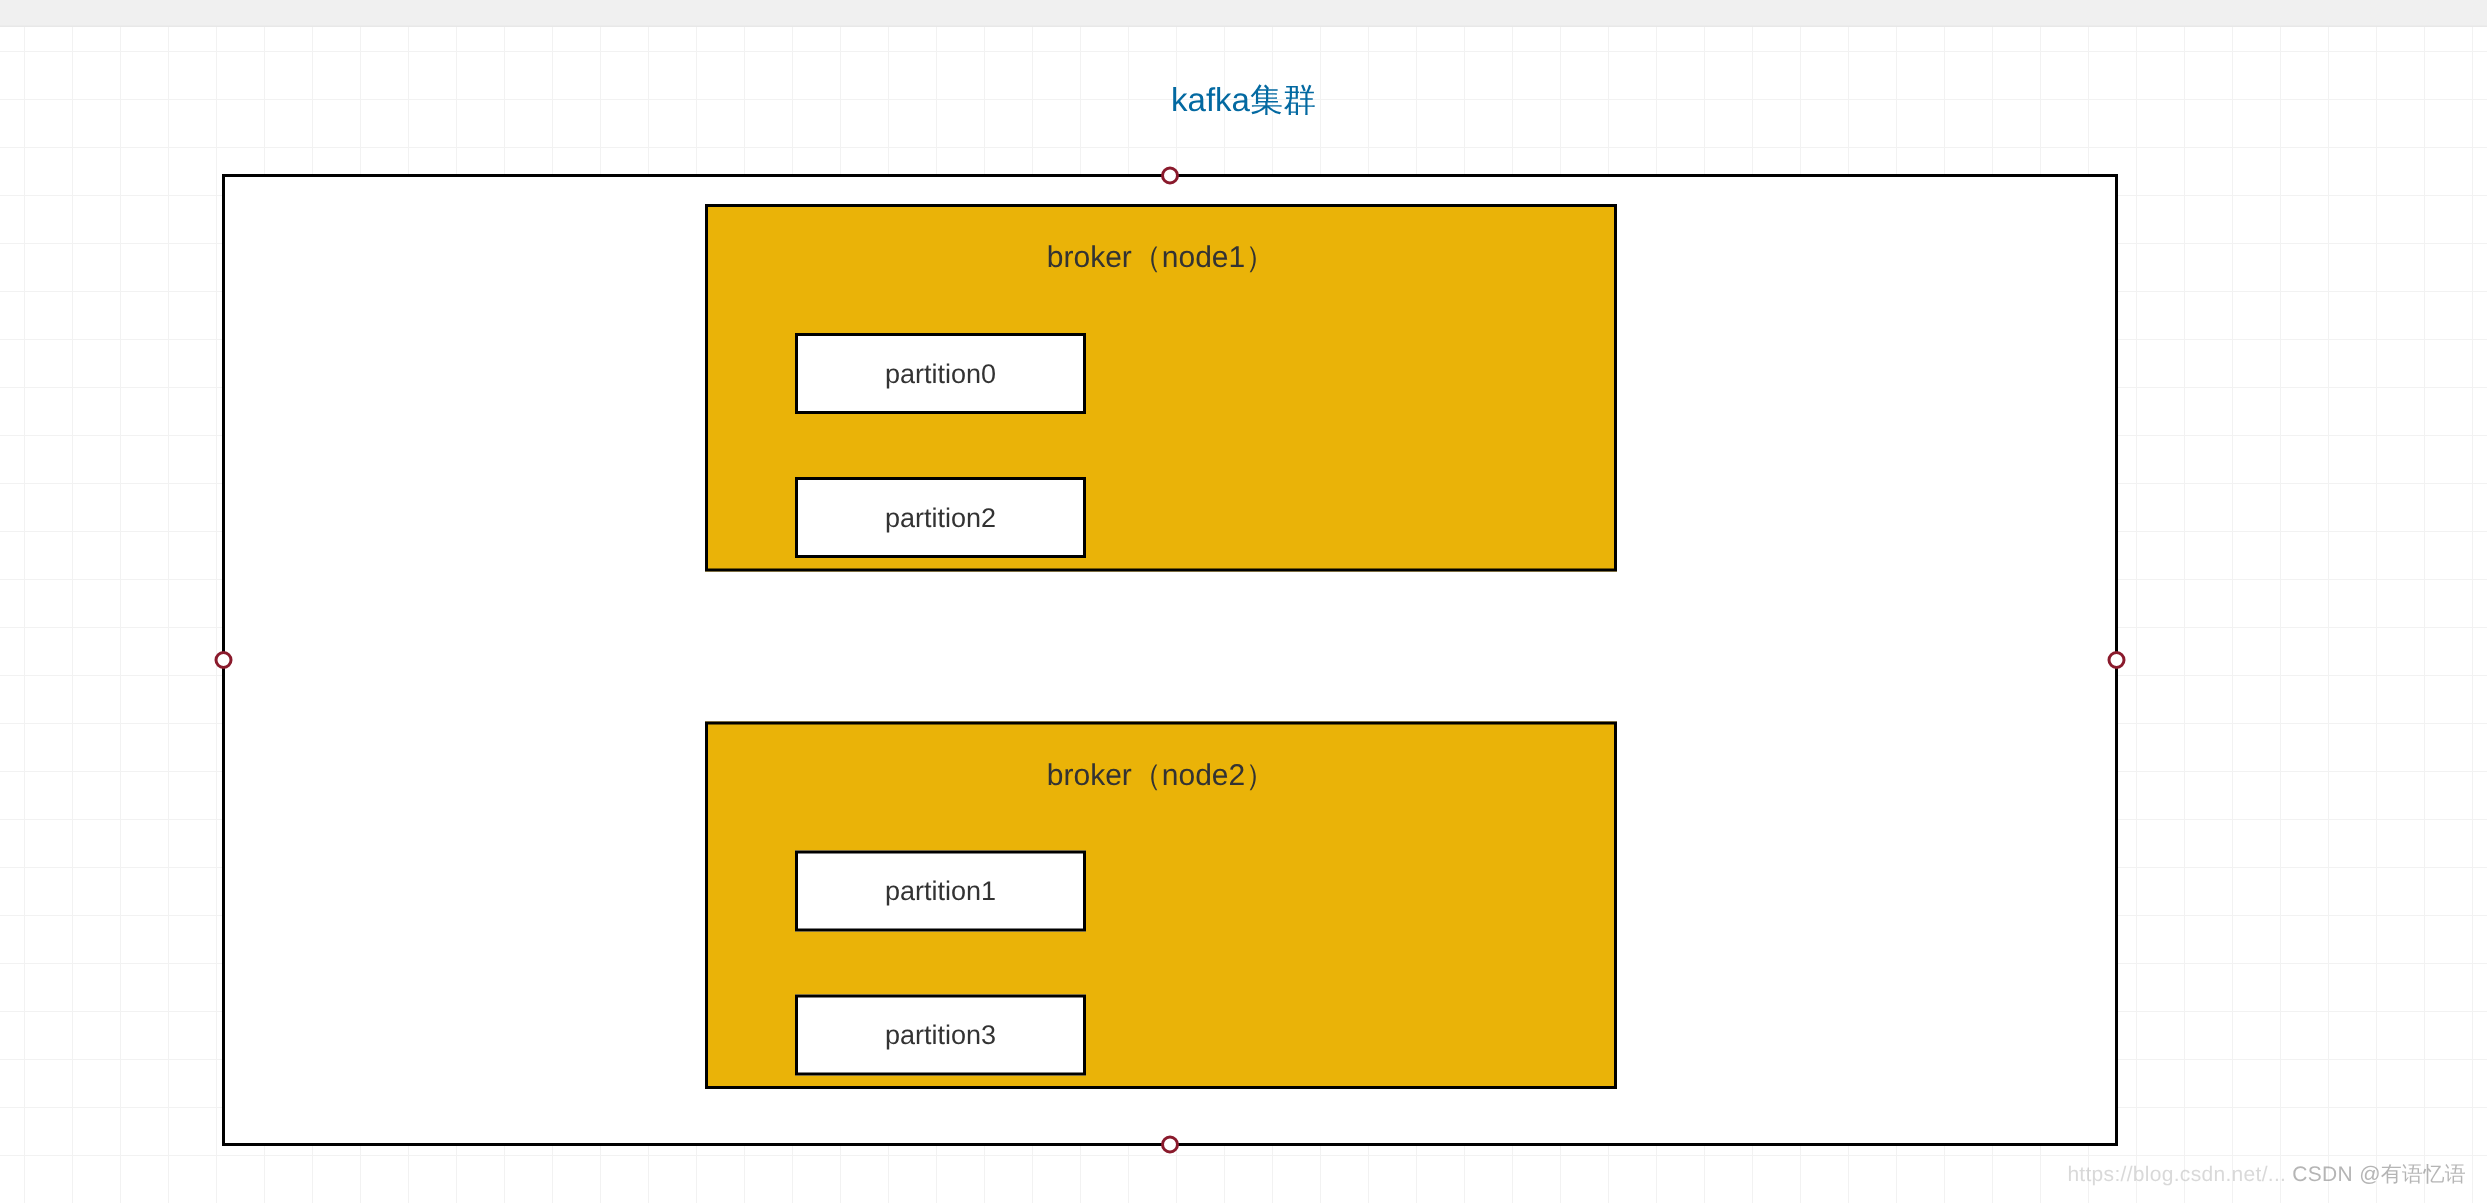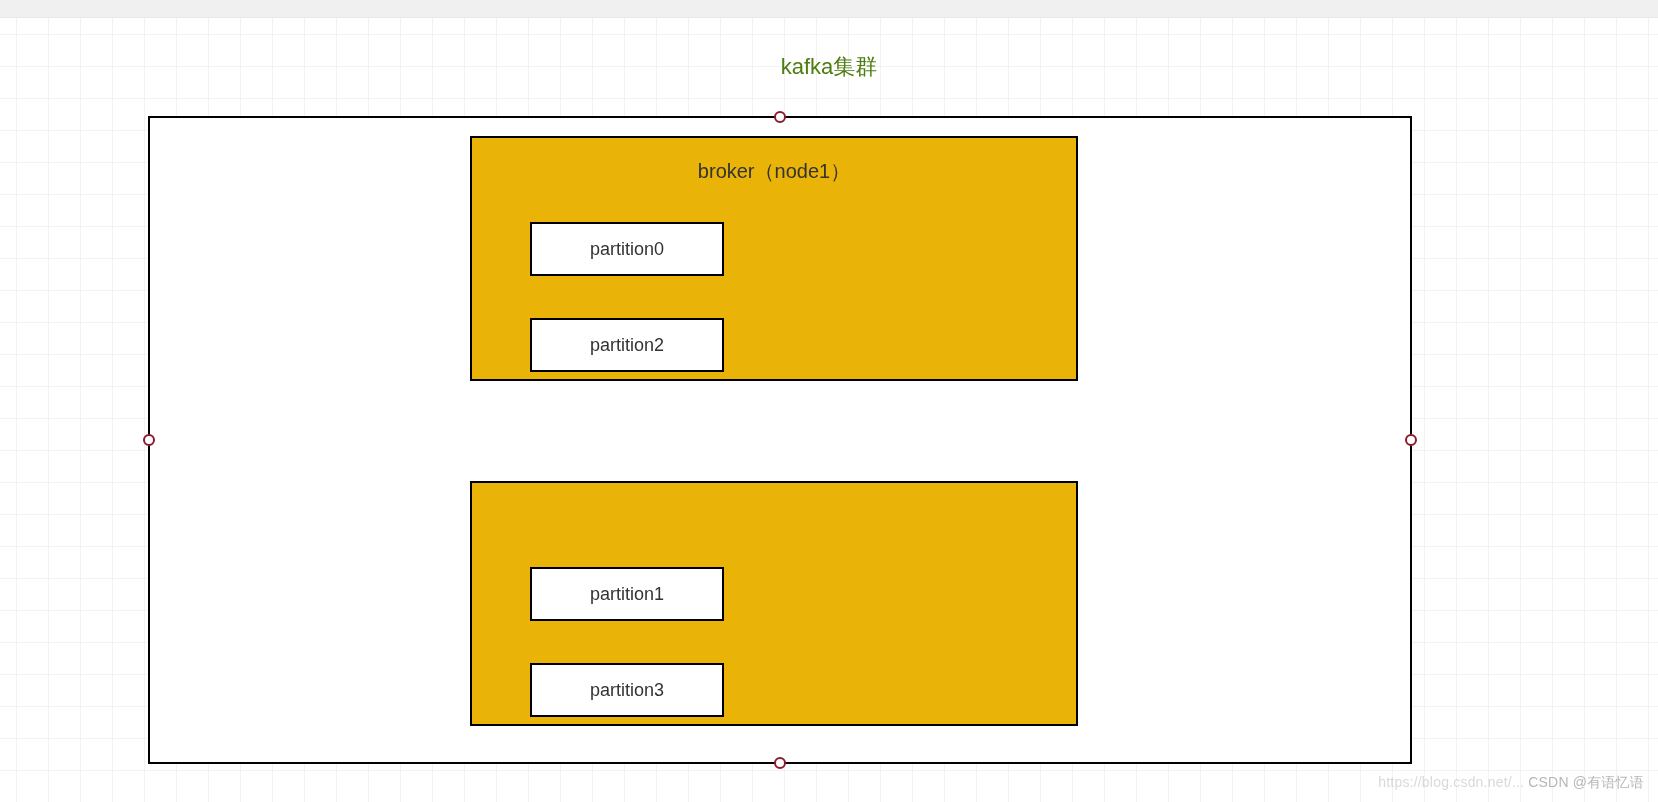--- a/index.html
+++ b/index.html
@@ -29,21 +29,21 @@
   .canvas {
     position: absolute;
     top: 18px; left: 0; right: 0; bottom: 0;
   }
   .title {
     position: absolute;
     top: 34px;
     left: 0; right: 0;
     text-align: center;
     font-size: 22px;
-    color: #4d7c0f;
+    color: #0369a1;
   }
   .cluster-box {
     position: absolute;
     left: 148px;
     top: 98px;
     width: 1264px;
     height: 648px;
     border: 2px solid #000;
     background: #fff;
   }
@@ -122,20 +122,21 @@
     <div class="broker-title">broker（node1）</div>
     <div class="partition-box p-top">
       <span>partition0</span>
     </div>
     <div class="partition-box p-bot">
       <span>partition2</span>
     </div>
   </div>
 
   <div class="broker-box broker2">
+    <div class="broker-title">broker（node2）</div>
     <div class="partition-box p-top">
       <span>partition1</span>
     </div>
     <div class="partition-box p-bot">
       <span>partition3</span>
     </div>
   </div>
 
   <div class="watermark">
     <span class="faint">https://blog.csdn.net/...</span>

